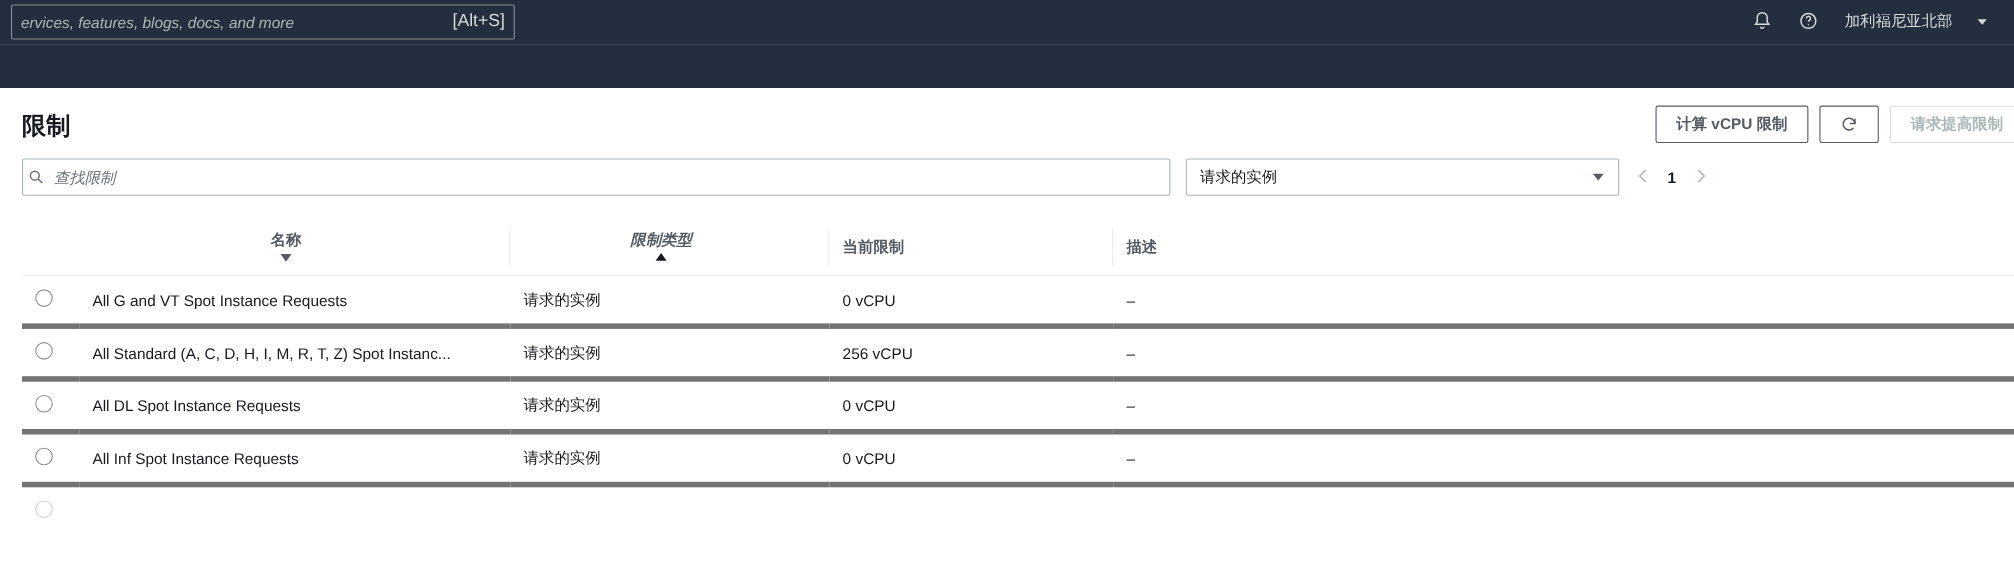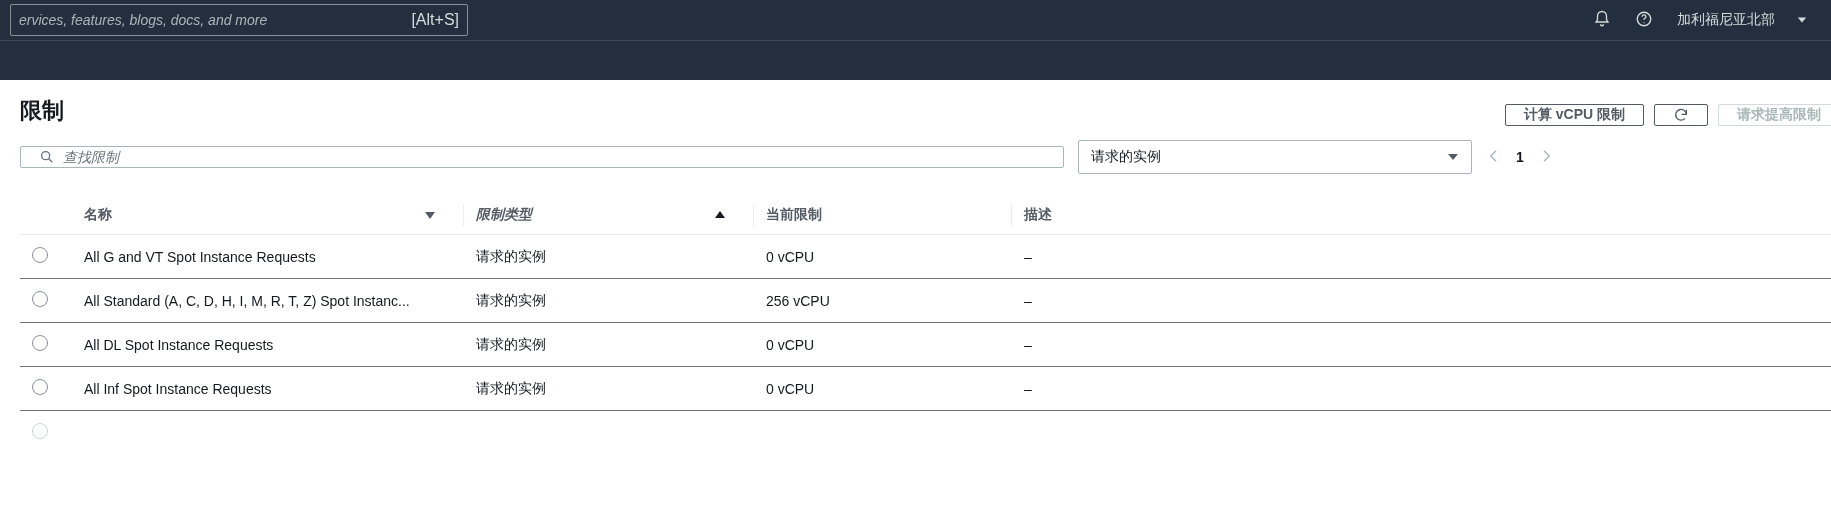--- a/index.html
+++ b/index.html
@@ -58,21 +58,21 @@
   .header-row {
     display: flex;
     align-items: flex-end;
     justify-content: space-between;
     padding-right: 0;
     margin-bottom: 14px;
   }
   .page-title { font-size: 22px; font-weight: 700; color: #16191f; }
   .header-actions { display: flex; gap: 10px; align-items: center; padding-right: 0; }
   .btn {
-    height: 22px;
+    height: 34px;
     border: 1px solid #545b64;
     background: #fff;
     border-radius: 2px;
     padding: 0 18px;
     font-size: 14px;
     font-weight: 700;
     color: #545b64;
     cursor: pointer;
     display: flex; align-items: center; justify-content: center;
   }
@@ -82,25 +82,25 @@
 
   .filter-row {
     display: flex;
     gap: 14px;
     align-items: center;
     padding-right: 0;
     margin-bottom: 22px;
   }
   .search-box {
     flex: 0 0 1044px;
-    height: 22px;
+    height: 34px;
     border: 1px solid #aab7b8;
     border-radius: 2px;
     display: flex; align-items: center; gap: 8px;
-    padding: 0 18px;
+    padding: 0 4px;
   }
   .search-box input {
     border: none; outline: none; flex: 1; font-size: 14px;
     font-style: italic; color: #687078;
   }
   .search-box input::placeholder { color: #687078; font-style: italic; }
   .select-box {
     width: 394px; height: 34px; border: 1px solid #aab7b8; border-radius: 2px;
     display: flex; align-items: center; justify-content: space-between; padding: 0 12px;
     cursor: pointer; font-size: 14px; color: #16191f;
@@ -117,28 +117,28 @@
     position: relative;
   }
   .table th .divider {
     position: absolute; right: 0; top: 8px; bottom: 8px; width: 1px; background: #eaeded;
   }
   .table th.sel { width: 52px; }
   .table th.name { width: 392px; }
   .table th.type { width: 290px; font-style: italic; }
   .table th.limit { width: 258px; }
   .table td {
-    padding: 12px 12px; border-bottom: 1px solid #737373; font-size: 14px; color: #16191f;
+    padding: 12px 12px; border-bottom: 5px solid #737373; font-size: 14px; color: #16191f;
     white-space: nowrap; overflow: hidden; text-overflow: ellipsis;
   }
   .radio {
     width: 16px; height: 16px; border: 1px solid #879196; border-radius: 50%; display: inline-block;
     cursor: pointer; background:#fff;
   }
-  .th-inner { display:flex; align-items:center; justify-content: space-between; padding-right: 16px;}
+  .th-inner { display:flex; align-items:center; justify-content: space-between; padding-right: 16px; flex-direction: column;}
   .ellipsis { max-width: 360px; overflow:hidden; text-overflow: ellipsis; display:inline-block; vertical-align: bottom;}
   .row-cut td { border-bottom: none; padding-bottom: 0;}
 </style>
 </head>
 <body>
 
 <div class="topbar">
   <div class="search-wrap">
     <span>ervices, features, blogs, docs, and more</span>
     <span class="hint">[Alt+S]</span>

